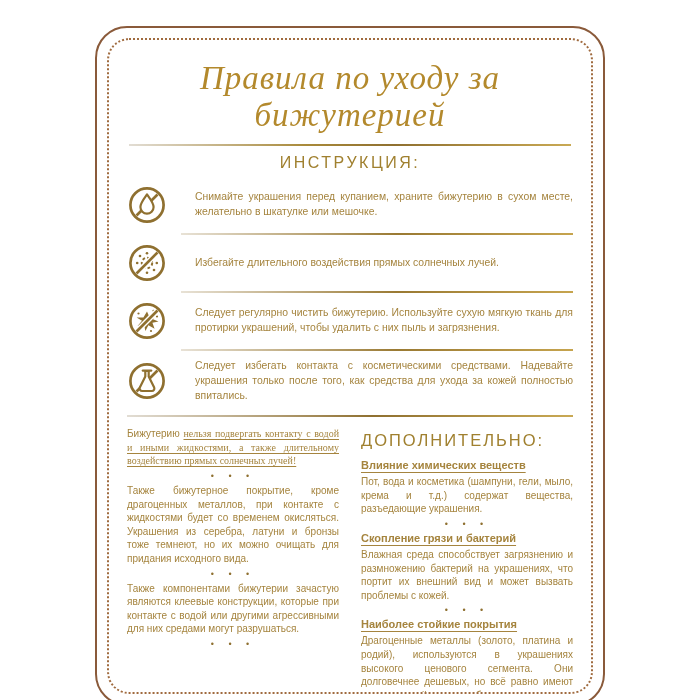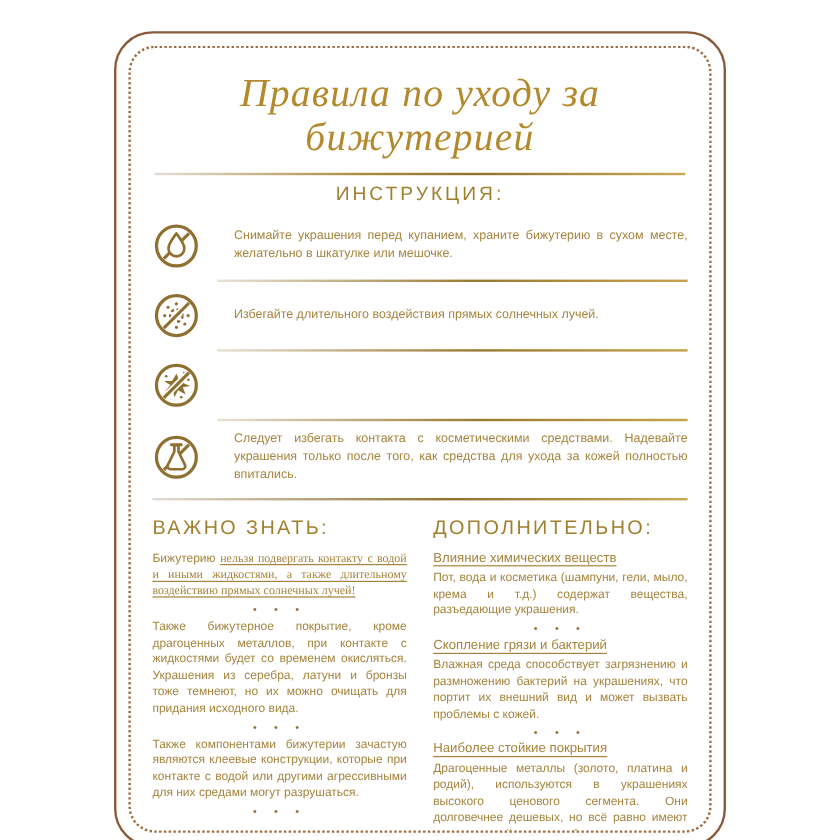--- a/index.html
+++ b/index.html
@@ -50,20 +50,21 @@
   .body-text {
     font-size:10px; line-height:1.36; color:#a5843e; text-align:justify;
   }
   .underlined { text-decoration:underline; text-underline-offset:2px; text-decoration-thickness:1px;font-family:Liberation Serif, serif; }
   .dots-sep {
     text-align:center; color:#8f7030; font-size:9px; letter-spacing:6px; margin:3px 0 3px 0;
   }
   .sub-heading {
     font-size:11px; color:#a5843e; text-decoration:underline; text-underline-offset:2.5px;
     margin:1px 0 4px 0;
+    font-weight:bold;
   }
   .add-section { margin-bottom:2px; }
 
   .ic-stroke { stroke:#8f7030; fill:none; }
 </style>
 </head>
 <body>
 
 <div class="page">
   <div class="card">
@@ -117,41 +118,41 @@
               <circle cx="26.5" cy="9.8" r="1.1"></circle>
                 <circle cx="30" cy="15.5" r="1.1"></circle>
               <circle cx="11.5" cy="12.5" r="1.1"></circle>
                 <circle cx="24" cy="30" r="1.1"></circle>
             </g>
             <line x1="10" y1="30" x2="30" y2="10" stroke="#ffffff" stroke-width="5.5"></line>
             <line x1="9.5" y1="30.5" x2="30.5" y2="9.5" stroke="#8f7030" stroke-width="2.6"></line>
             <circle cx="20" cy="20" r="16.6" class="ic-stroke" stroke-width="2.7"></circle>
           </svg>
         </span>
+        <div class="instr-text">Следует регулярно чистить бижутерию. Используйте сухую мягкую ткань для протирки украшений, чтобы удалить с них пыль и загрязнения.</div>
       </div>
       <hr class="row-divider">
 
       <div class="instr-row">
         <span class="instr-icon">
           <svg width="40" height="40" viewBox="0 0 40 40">
             <line x1="9.5" y1="30.5" x2="30.5" y2="9.5" stroke="#8f7030" stroke-width="2.6"></line>
             <path d="M18.3 10 v5.4 L12.8 26.6 a2.5 2.5 0 0 0 2.3 3.4 h9.8 a2.5 2.5 0 0 0 2.3 -3.4 L21.7 15.4 V10 Z" fill="#ffffff" stroke="#8f7030" stroke-width="2.2" stroke-linejoin="round"></path>
             <line x1="15.9" y1="9.6" x2="24.1" y2="9.6" stroke="#8f7030" stroke-width="2.4" stroke-linecap="round"></line>
             <circle cx="20" cy="20" r="16.6" class="ic-stroke" stroke-width="2.7"></circle>
           </svg>
         </span>
         <div class="instr-text">Следует избегать контакта с косметическими средствами. Надевайте украшения только после того, как средства для ухода за кожей полностью впитались.</div>
       </div>
 
       <hr class="full-divider">
 
       <div class="columns">
 
         <div class="col">
-          <div class="col-heading">ВАЖНО ЗНАТЬ:</div>
           <p class="body-text"><span>Бижутерию </span><span class="underlined">нельзя подвергать контакту с водой и иными жидкостями, а также длительному воздействию прямых солнечных лучей!</span></p>
           <div class="dots-sep">•  •  •</div>
           <p class="body-text">Также бижутерное покрытие, кроме драгоценных металлов, при контакте с жидкостями будет со временем окисляться. Украшения из серебра, латуни и бронзы тоже темнеют, но их можно очищать для придания исходного вида.</p>
           <div class="dots-sep">•  •  •</div>
           <p class="body-text">Также компонентами бижутерии зачастую являются клеевые конструкции, которые при контакте с водой или другими агрессивными для них средами могут разрушаться.</p>
           <div class="dots-sep">•  •  •</div>
 
         </div>
 
         <div class="col">

